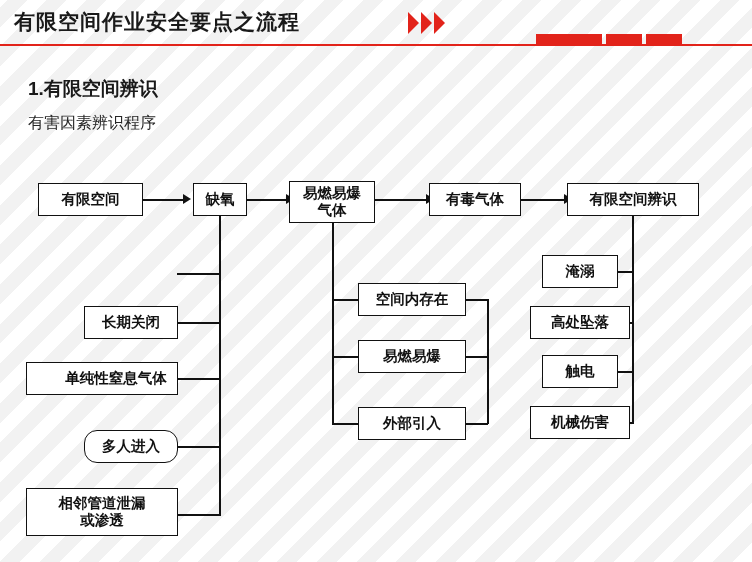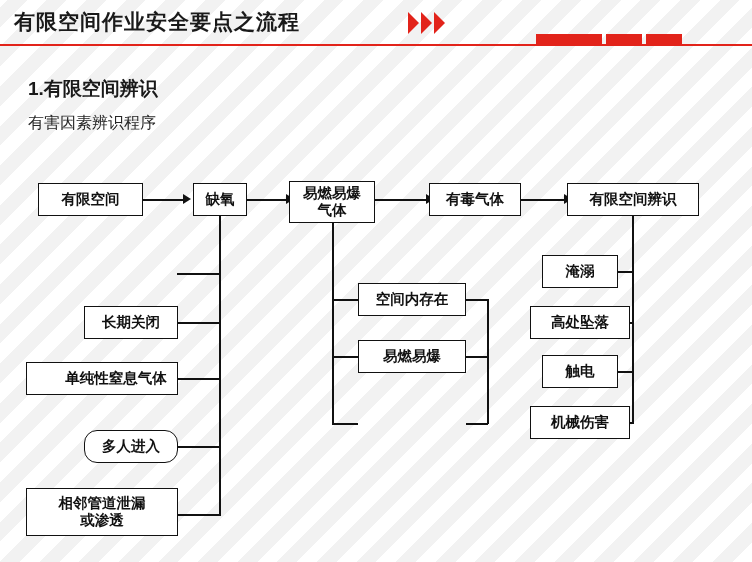--- a/index.html
+++ b/index.html
@@ -200,20 +200,21 @@
     <div class="node" style="left:26px; top:488px; width:152px; height:48px; white-space:pre-line;">相邻管道泄漏
 或渗透</div>
 
     <div class="line v" style="left:332px; top:223px; height:202px;"></div>
     <div class="line h" style="left:332px; top:299px; width:26px;"></div>
     <div class="line h" style="left:332px; top:356px; width:26px;"></div>
     <div class="line h" style="left:332px; top:423px; width:26px;"></div>
 
     <div class="node" style="left:358px; top:283px; width:108px; height:33px;">空间内存在</div>
     <div class="node" style="left:358px; top:340px; width:108px; height:33px;">易燃易爆</div>
+    <div class="node" style="left:358px; top:407px; width:108px; height:33px;">外部引入</div>
 
     <div class="line v" style="left:487px; top:299px; height:125px;"></div>
     <div class="line h" style="left:466px; top:299px; width:22px;"></div>
     <div class="line h" style="left:466px; top:356px; width:22px;"></div>
     <div class="line h" style="left:466px; top:423px; width:22px;"></div>
 
     <div class="line v" style="left:632px; top:216px; height:208px;"></div>
     <div class="line h" style="left:618px; top:271px; width:16px;"></div>
     <div class="line h" style="left:618px; top:322px; width:16px;"></div>
     <div class="line h" style="left:618px; top:371px; width:16px;"></div>

